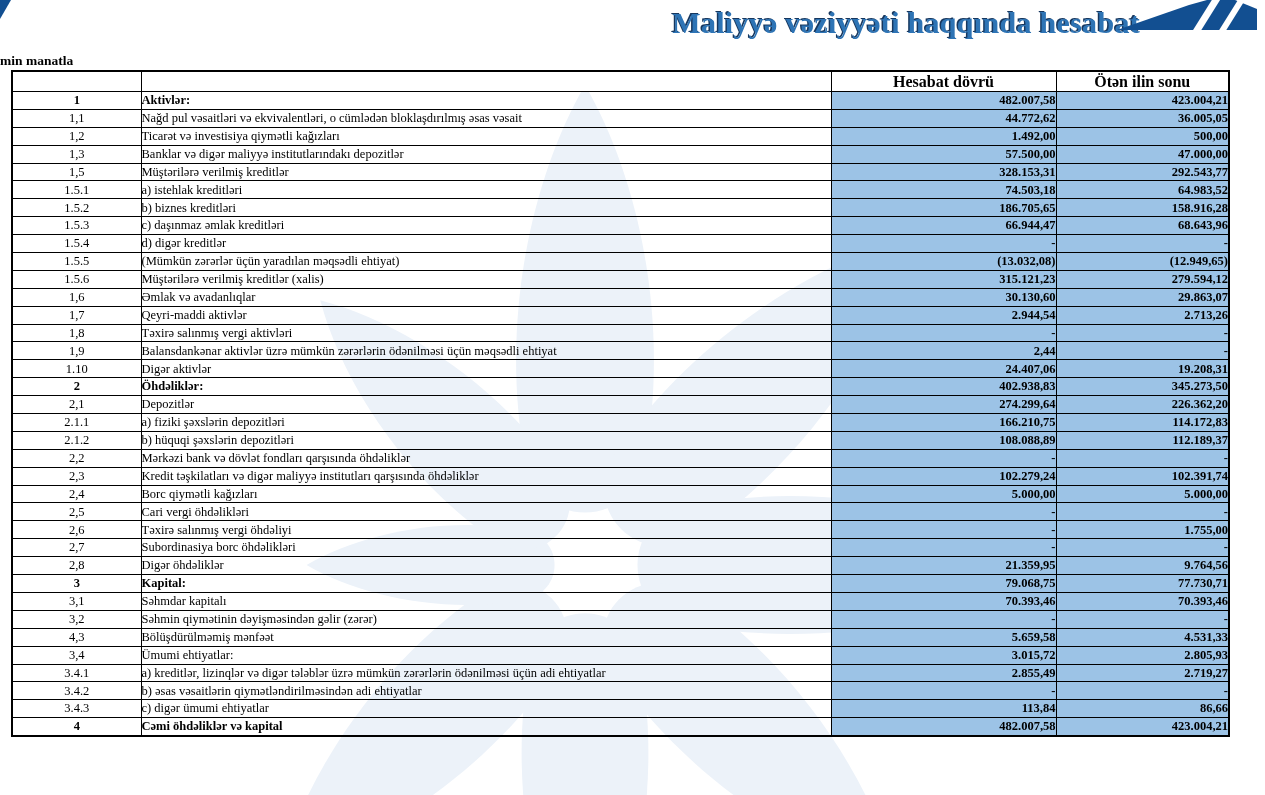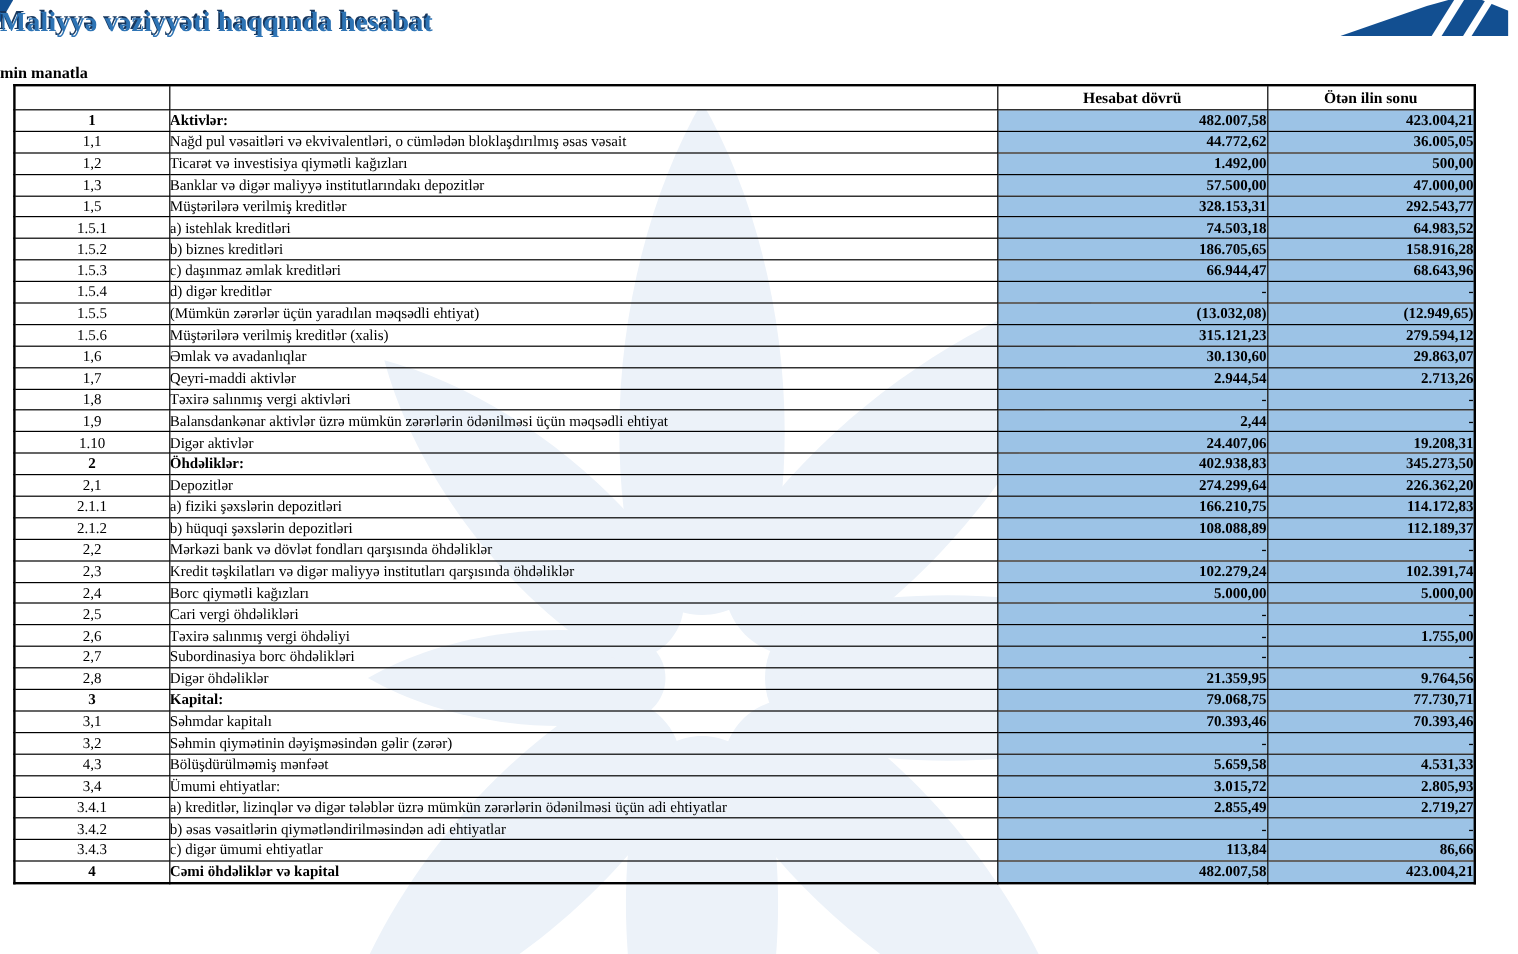--- a/index.html
+++ b/index.html
@@ -14,40 +14,40 @@
   .sheet{
     position:relative;width:1265px;height:795px;background:#fff;overflow:hidden;
     font-family:"Liberation Serif", serif;color:#000;
   }
   .watermark{position:absolute;left:0;top:0;z-index:0;}
   .corner-sliver{
     position:absolute;left:0;top:0;width:11px;height:19px;background:var(--logo-blue);
     -webkit-clip-path:polygon(0 0,100% 0,0 100%);clip-path:polygon(0 0,100% 0,0 100%);
   }
   .page-title{
-    position:absolute;top:6px;left:0;width:1140px;text-align:left;
-    font-size:23px;font-weight:bold;color:var(--title-blue);
+    position:absolute;top:6px;left:0;width:1140px;text-align:right;
+    font-size:30px;font-weight:bold;color:var(--title-blue);
     text-shadow:-1.5px -1.5px 0 var(--title-shadow);
     letter-spacing:.3px;z-index:2;
   }
   .logo{position:absolute;top:0;left:1117px;z-index:2;}
   .unit-note{
     position:absolute;top:53px;left:0;width:1228px;
     font-weight:bold;font-size:13.5px;z-index:2;
   }
   table.balance{
     position:absolute;left:11px;top:70px;width:1217px;z-index:1;
     border-collapse:collapse;table-layout:fixed;border:2px solid var(--border);
     background:transparent;
   }
   table.balance th,table.balance td{
     border:1px solid var(--border);padding:0 0;overflow:hidden;white-space:nowrap;
   }
   table.balance thead th{
-    background:#fff;font-size:13px;font-weight:bold;height:19px;text-align:center;
+    background:#fff;font-size:16px;font-weight:bold;height:19px;text-align:center;
   }
   table.balance tbody td{height:16.9px;font-size:12.5px;line-height:1;}
   td.c-no{text-align:center;}
   td.c-label{text-align:left;padding-left:6px;}
   td.c-val{
     text-align:right;padding-right:8px;font-weight:bold;background:var(--cell-blue);
   }
   tr.section td{font-weight:bold;}
 </style>
 </head>

